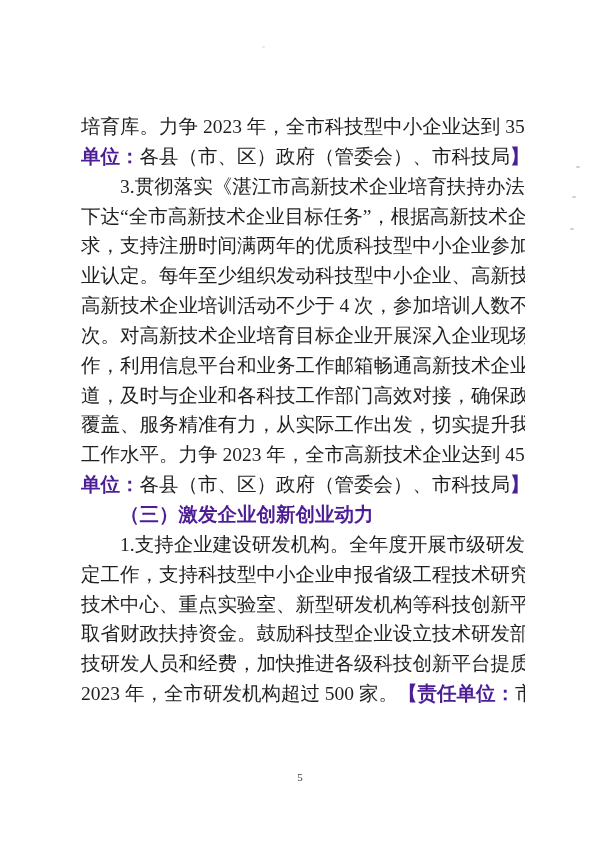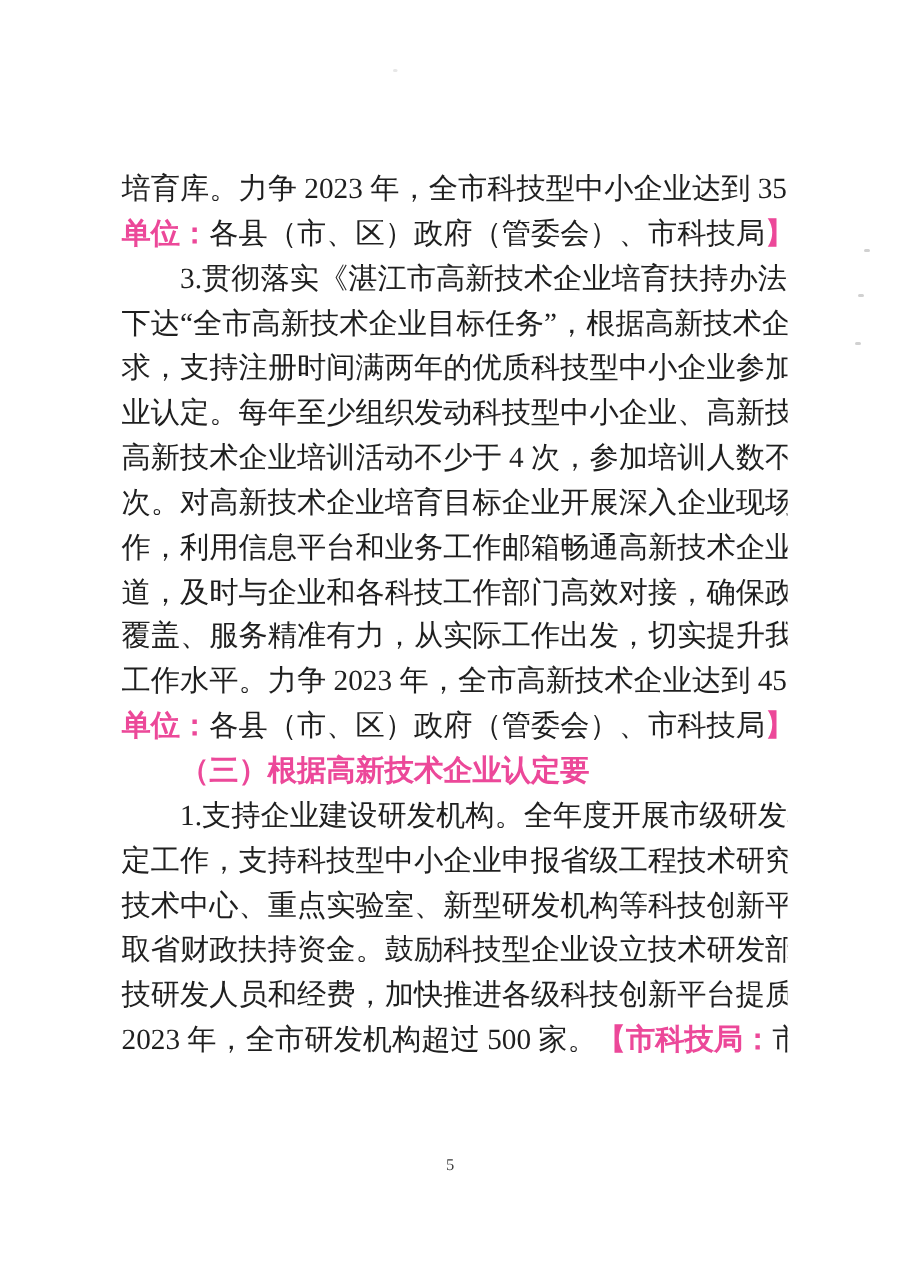--- a/index.html
+++ b/index.html
@@ -38,21 +38,21 @@
   }
   .line.indent {
     text-indent: 2em;
   }
   .line.heading {
     font-weight: bold;
     color: #000000;
   }
   .seg-bold {
     font-weight: bold;
-    color: #ec4899;
+    color: #4c1d95;
   }
   .page-number {
     position: absolute;
     left: 0;
     right: 0;
     top: 771px;
     text-align: center;
     font-family: "Liberation Serif", "DejaVu Serif", serif;
     font-size: 11px;
     color: #3a3a3a;
@@ -79,26 +79,26 @@
       <div class="line"><span>下达“全市高新技术企业目标任务”，根据高新技术企业认定要</span></div>
       <div class="line"><span>求，支持注册时间满两年的优质科技型中小企业参加高新技术企</span></div>
       <div class="line"><span>业认定。每年至少组织发动科技型中小企业、高新技术企业参加</span></div>
       <div class="line"><span>高新技术企业培训活动不少于 4 次，参加培训人数不少于 500 人</span></div>
       <div class="line"><span>次。对高新技术企业培育目标企业开展深入企业现场指导申报工</span></div>
       <div class="line"><span>作，利用信息平台和业务工作邮箱畅通高新技术企业工作交流渠</span></div>
       <div class="line"><span>道，及时与企业和各科技工作部门高效对接，确保政策宣传全面</span></div>
       <div class="line"><span>覆盖、服务精准有力，从实际工作出发，切实提升我市科技服务</span></div>
       <div class="line"><span>工作水平。力争 2023 年，全市高新技术企业达到 450 家。</span></div>
       <div class="line left"><span class="seg-bold">单位：</span><span>各县（市、区）政府（管委会）、市科技局</span><span class="seg-bold">】</span></div>
-      <div class="line left indent heading"><span class="seg-bold">（三）根据高新技术企业认定要</span></div>
+      <div class="line left indent heading"><span class="seg-bold">（三）激发企业创新创业动力</span></div>
       <div class="line indent"><span>1.支持企业建设研发机构。全年度开展市级研发机构申报认</span></div>
       <div class="line"><span>定工作，支持科技型中小企业申报省级工程技术研究中心、企业</span></div>
       <div class="line"><span>技术中心、重点实验室、新型研发机构等科技创新平台认定，争</span></div>
       <div class="line"><span>取省财政扶持资金。鼓励科技型企业设立技术研发部门，配备科</span></div>
       <div class="line"><span>技研发人员和经费，加快推进各级科技创新平台提质发展。力争</span></div>
-      <div class="line"><span>2023 年，全市研发机构超过 500 家。</span><span class="seg-bold">【市科技局：</span><span>市科技局、市</span></div>
+      <div class="line"><span>2023 年，全市研发机构超过 500 家。</span><span class="seg-bold">【责任单位：</span><span>市科技局、市</span></div>
     </div>
   <div class="page-number">5</div>
   <div class="scan-speck speck-1"></div>
   <div class="scan-speck speck-2"></div>
   <div class="scan-speck speck-3"></div>
   <div class="scan-speck speck-4"></div>
 </div>
 
 </body></html>

